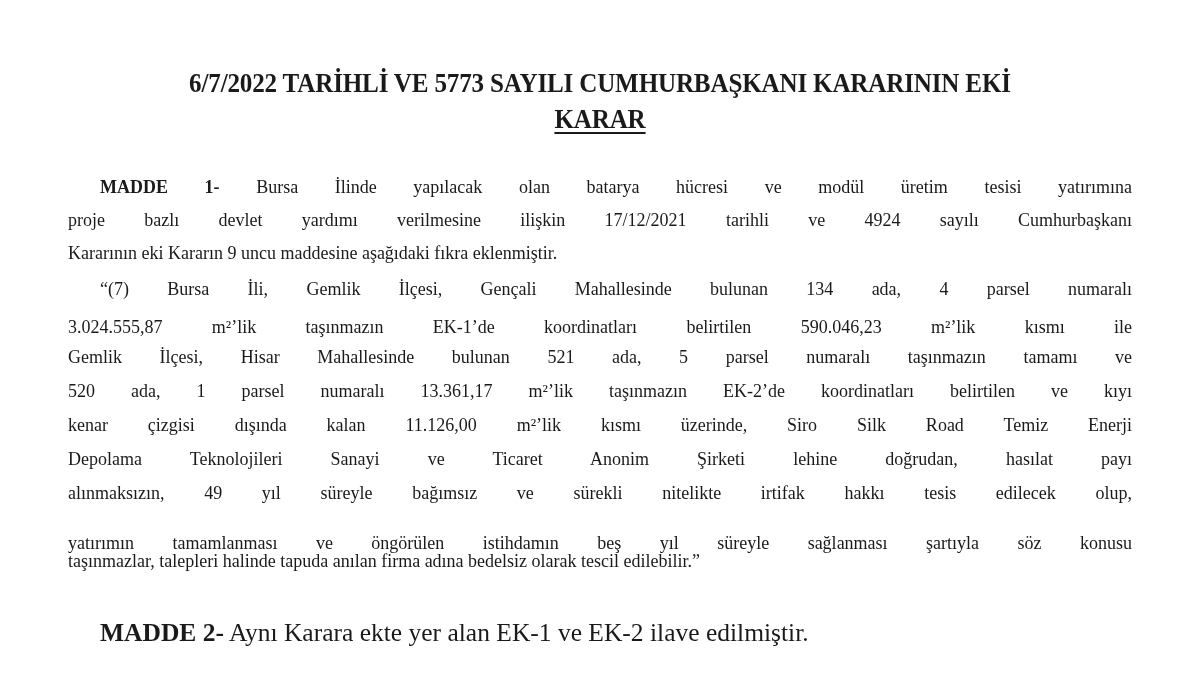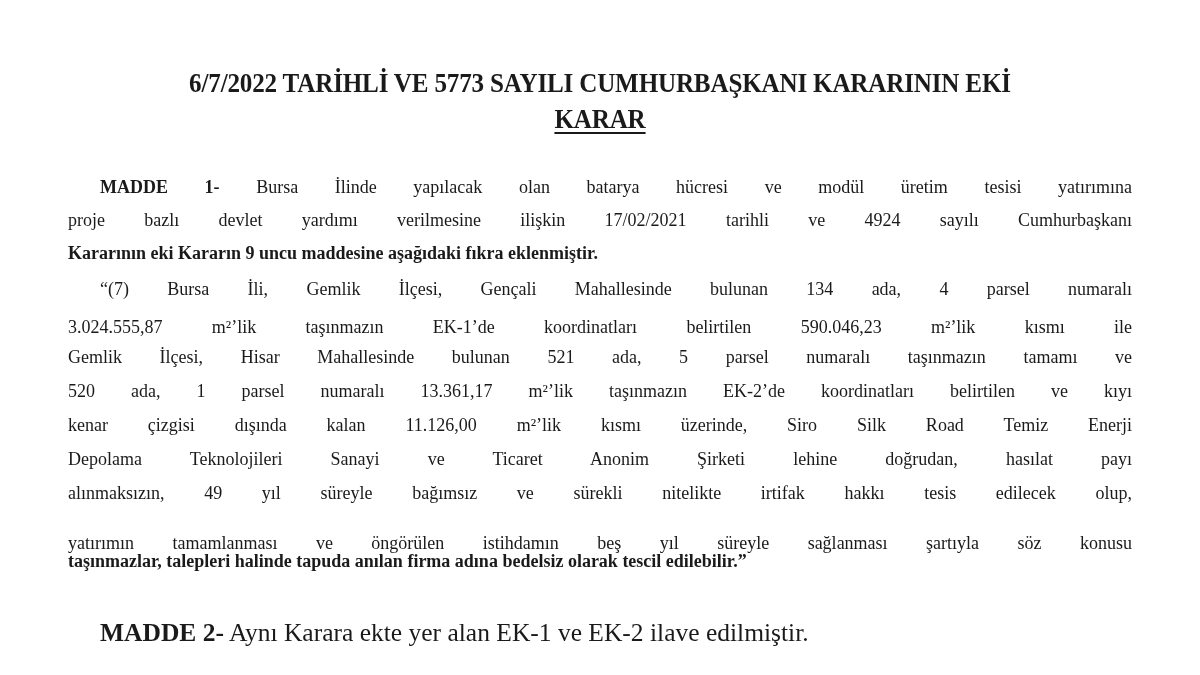--- a/index.html
+++ b/index.html
@@ -15,36 +15,36 @@
       transform: scaleX(0.93); transform-origin: center;
     }
     .title.l1 { top: 68px; }
     .title.l2 { top: 104px; text-decoration: underline; text-decoration-thickness: 2px; text-underline-offset: 4px; }
     .line {
       position: absolute; left: 68px; width: 1064px;
       font-size: 18px; line-height: 30px; white-space: nowrap;
       text-align: justify; text-align-last: justify;
     }
     .line.indent { left: 100px; width: 1032px; }
-    .line.last { text-align: left; text-align-last: left; font-weight: bold; }
+    .line.last { text-align: left; text-align-last: left; }
     .bold { font-weight: bold; }
     .madde2 {
       position: absolute; left: 100px; top: 618px;
       font-size: 25.5px; line-height: 30px; white-space: nowrap; text-align: right;
     }
   </style>
 </head>
 <body>
 
 <div>
   <div class="title l1">6/7/2022 TARİHLİ VE 5773 SAYILI CUMHURBAŞKANI KARARININ EKİ</div>
   <div class="title l2">KARAR</div>
 
   <div class="line indent" style="top:172px"><span class="bold">MADDE 1-</span><span> Bursa İlinde yapılacak olan batarya hücresi ve modül üretim tesisi yatırımına</span></div>
-  <div class="line" style="top:205px">proje bazlı devlet yardımı verilmesine ilişkin 17/02/2021 tarihli ve 4924 sayılı Cumhurbaşkanı</div>
+  <div class="line" style="top:205px">proje bazlı devlet yardımı verilmesine ilişkin 17/12/2021 tarihli ve 4924 sayılı Cumhurbaşkanı</div>
   <div class="line last" style="top:238px">Kararının eki Kararın 9 uncu maddesine aşağıdaki fıkra eklenmiştir.</div>
 
   <div class="line indent" style="top:274px">“(7) Bursa İli, Gemlik İlçesi, Gençali Mahallesinde bulunan 134 ada, 4 parsel numaralı</div>
   <div class="line" style="top:312px">3.024.555,87 m²’lik taşınmazın EK-1’de koordinatları belirtilen 590.046,23 m²’lik kısmı ile</div>
   <div class="line" style="top:342px">Gemlik İlçesi, Hisar Mahallesinde bulunan 521 ada, 5 parsel numaralı taşınmazın tamamı ve</div>
   <div class="line" style="top:376px">520 ada, 1 parsel numaralı 13.361,17 m²’lik taşınmazın EK-2’de koordinatları belirtilen ve kıyı</div>
   <div class="line" style="top:410px">kenar çizgisi dışında kalan 11.126,00 m²’lik kısmı üzerinde, Siro Silk Road Temiz Enerji</div>
   <div class="line" style="top:444px">Depolama Teknolojileri Sanayi ve Ticaret Anonim Şirketi lehine doğrudan, hasılat payı</div>
   <div class="line" style="top:478px">alınmaksızın, 49 yıl süreyle bağımsız ve sürekli nitelikte irtifak hakkı tesis edilecek olup,</div>
   <div class="line" style="top:528px">yatırımın tamamlanması ve öngörülen istihdamın beş yıl süreyle sağlanması şartıyla söz konusu</div>

